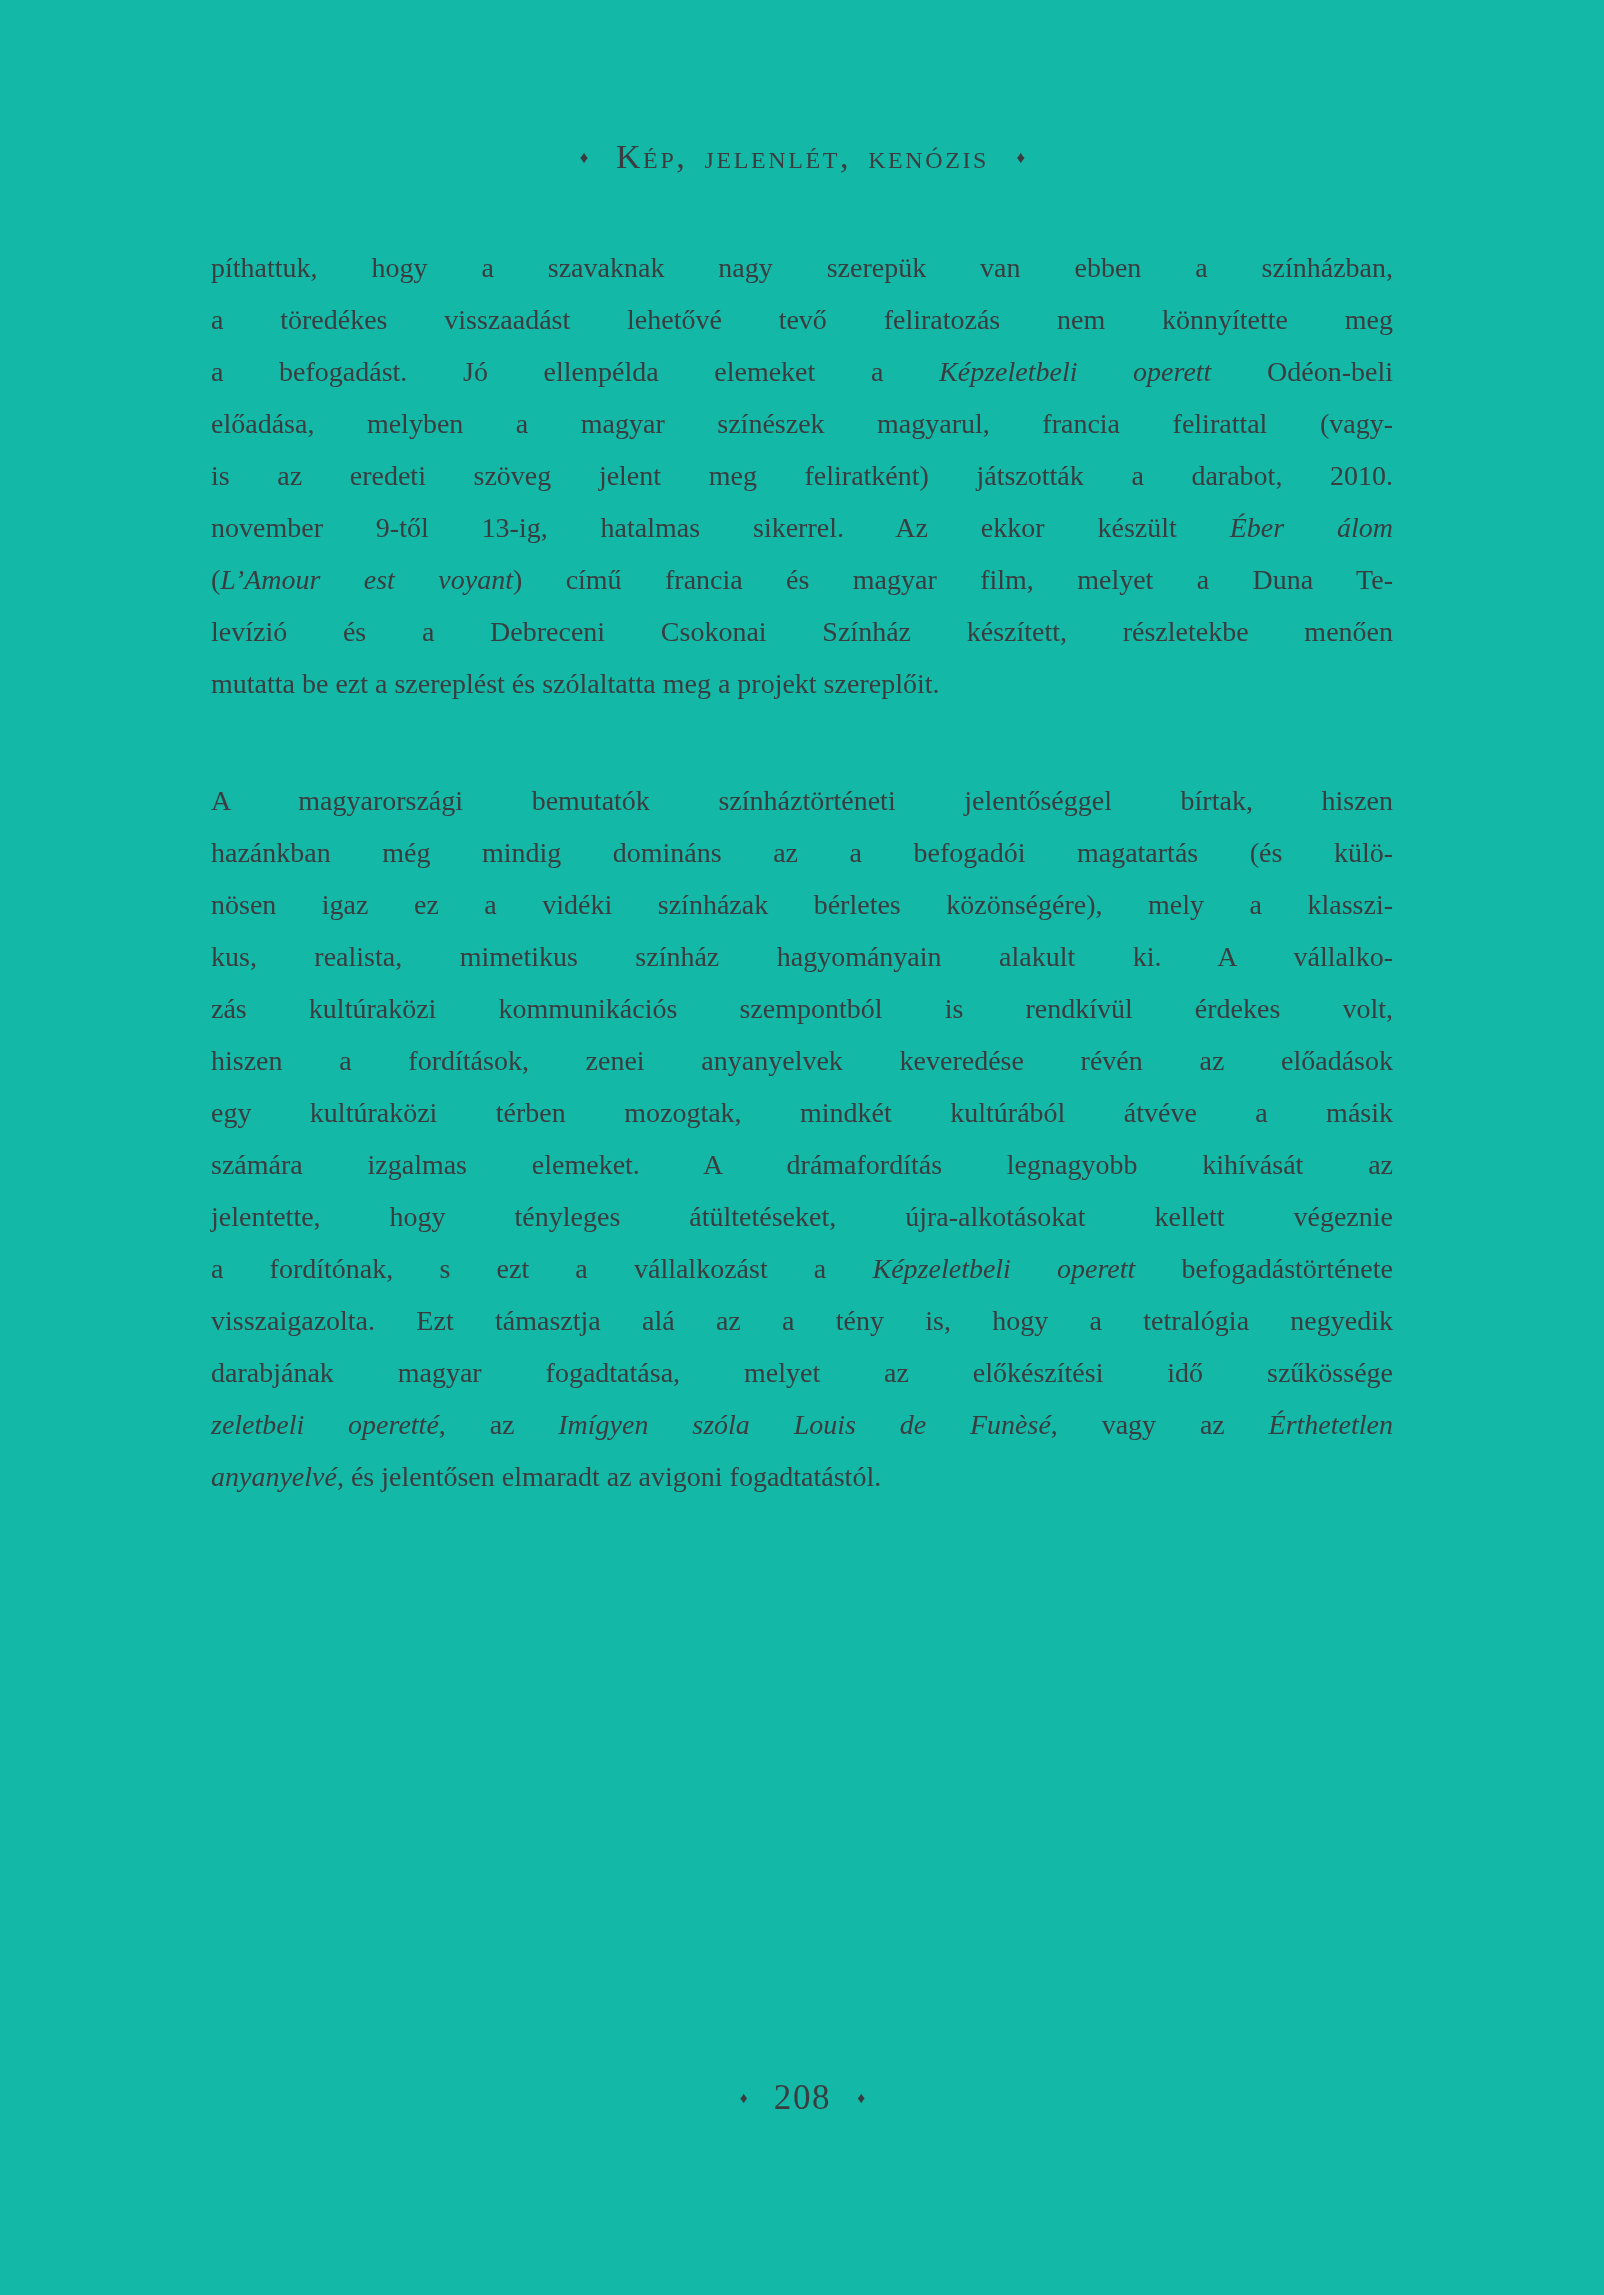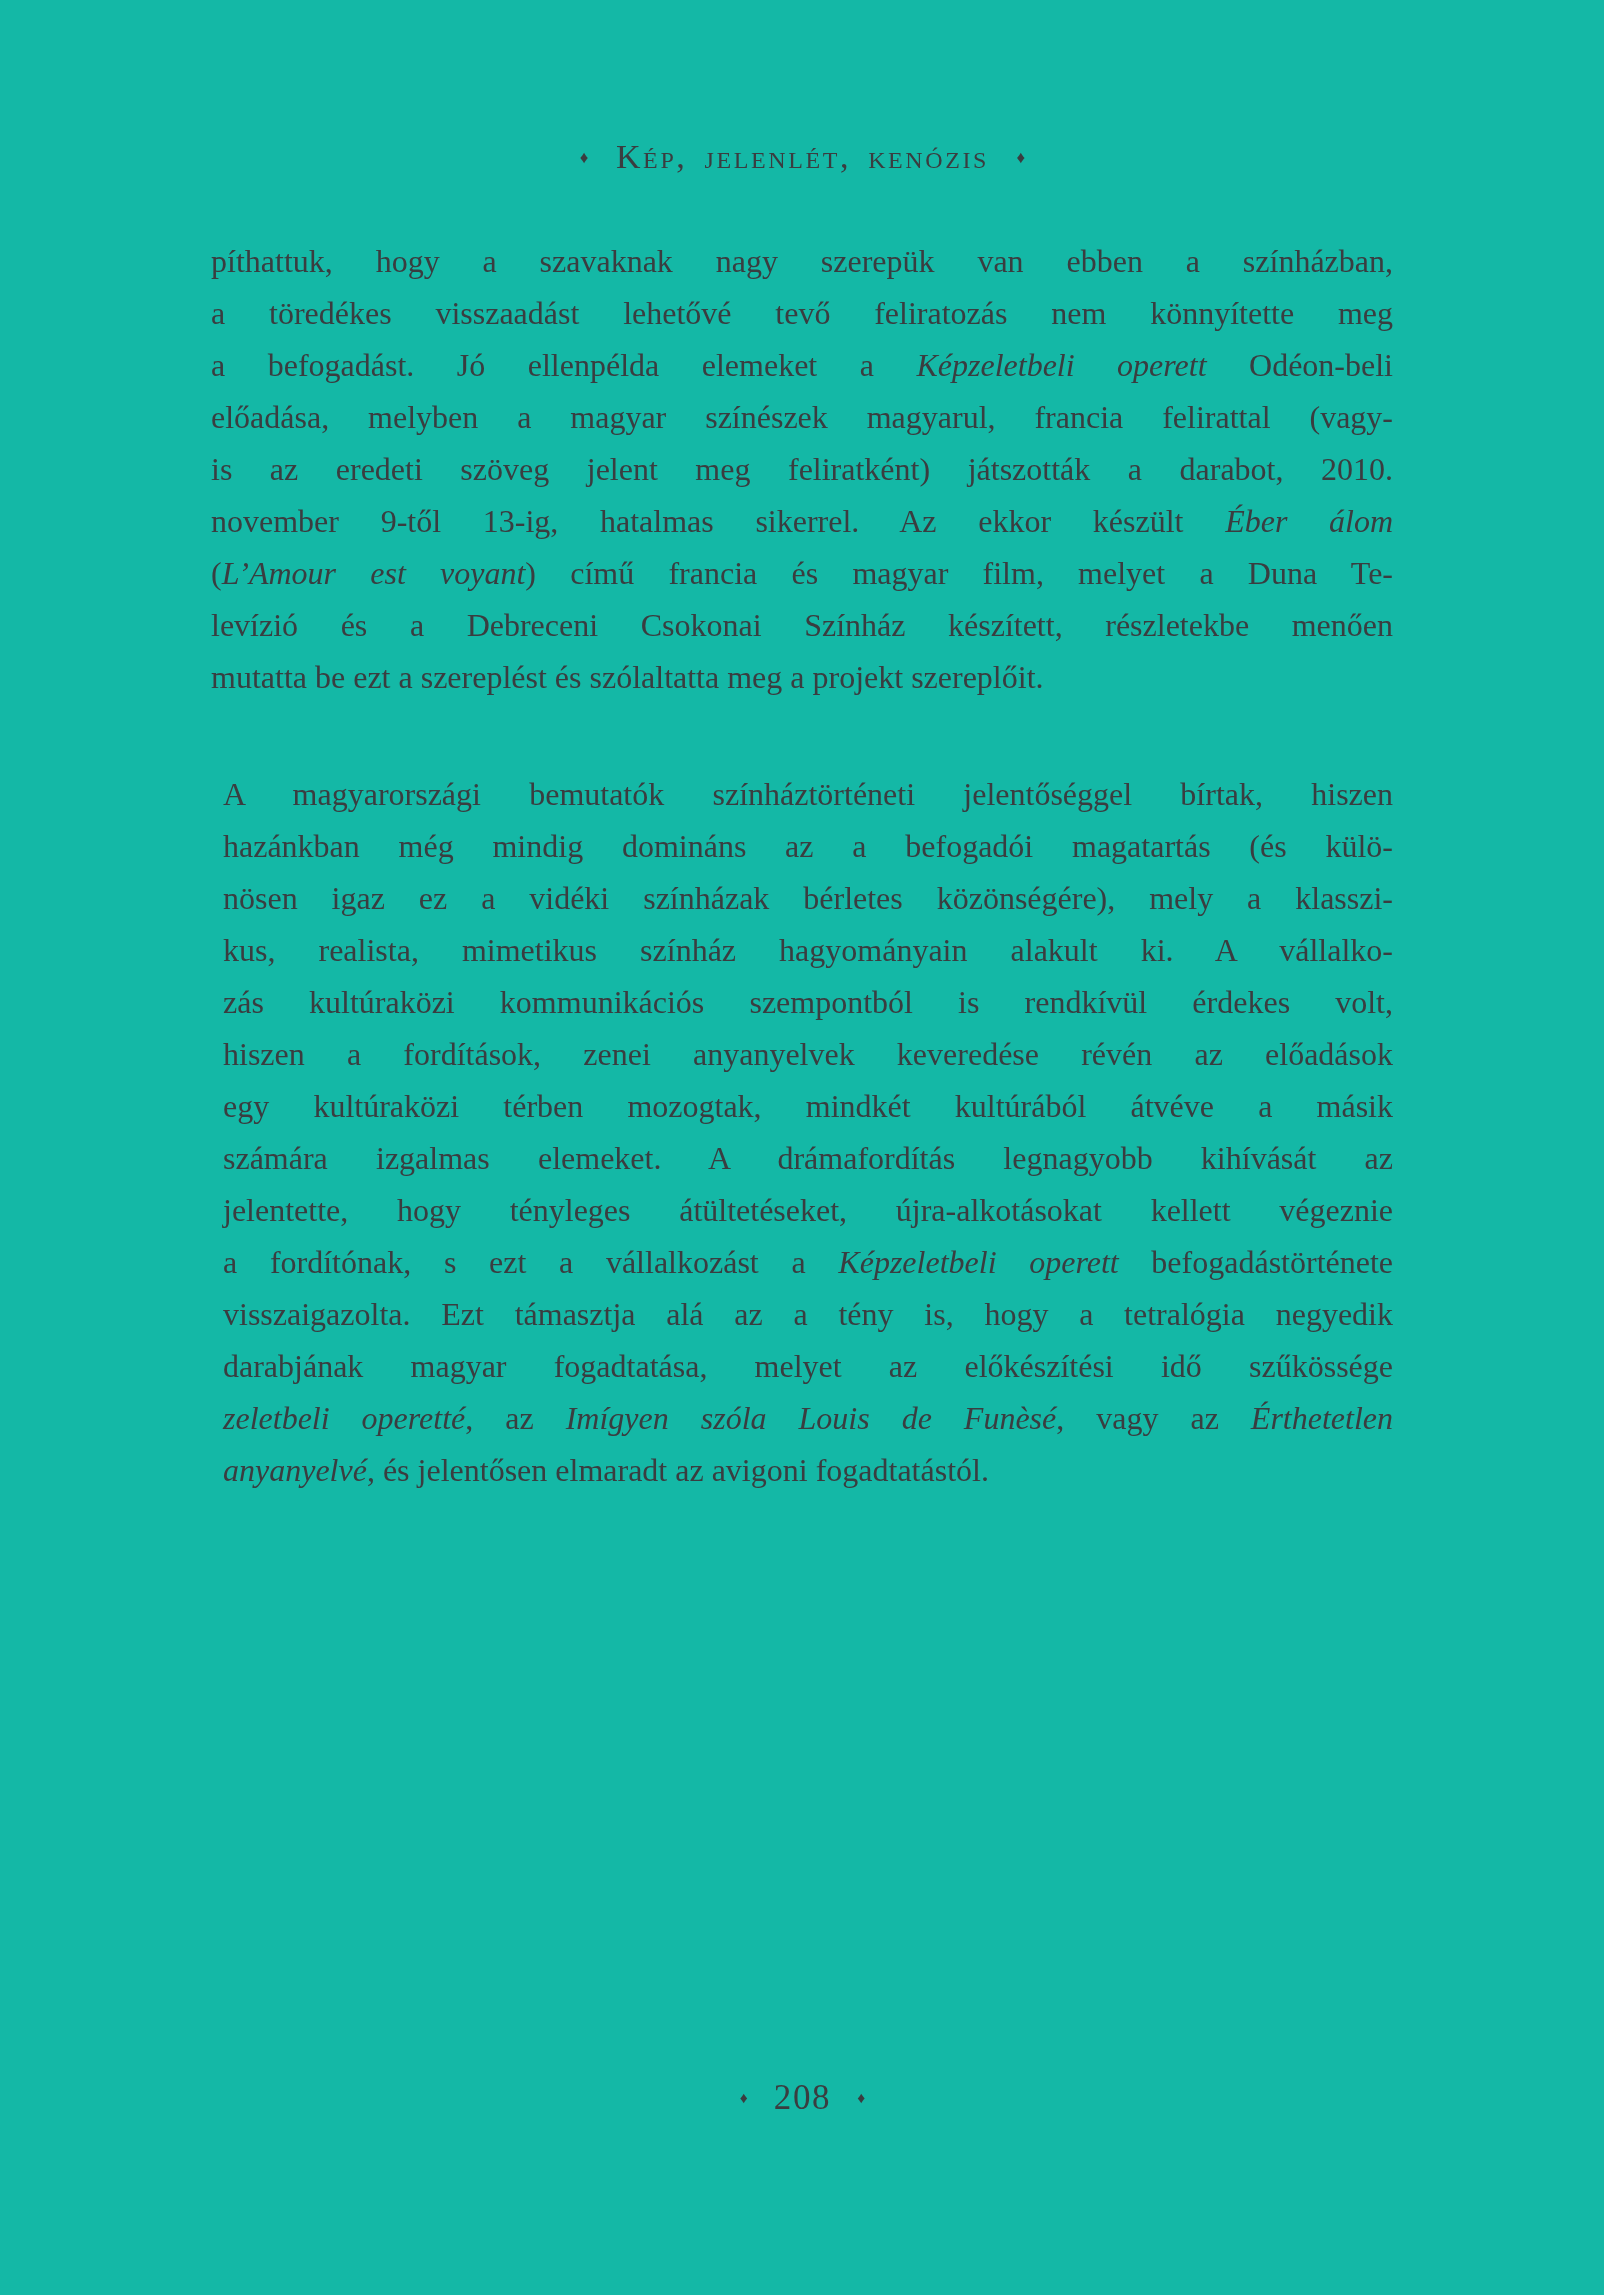--- a/index.html
+++ b/index.html
@@ -36,28 +36,28 @@
     font-size: 17px;
     font-variant: normal;
     letter-spacing: 0;
     vertical-align: 5.2px;
   }
   .running-header .ornament.left  { margin-right: 27.5px; }
   .running-header .ornament.right { margin-left: 27.5px; }
   
   .body-text {
     position: absolute;
-    top: 235px;
+    top: 242px;
     left: 211px;
     width: 1182px;
-    font-size: 32px;
+    font-size: 28px;
     line-height: 52px;
   }
   .paragraph { margin: 0; }
-  .paragraph + .paragraph { margin-top: 65px; margin-left: 12px; }
+  .paragraph + .paragraph { margin-top: 65px; }
   .line {
     text-align: justify;
     text-align-last: justify;
     text-justify: inter-word;
     white-space: normal;
   }
   .line.last {
     text-align-last: left;
   }
   .it { font-style: italic; }

